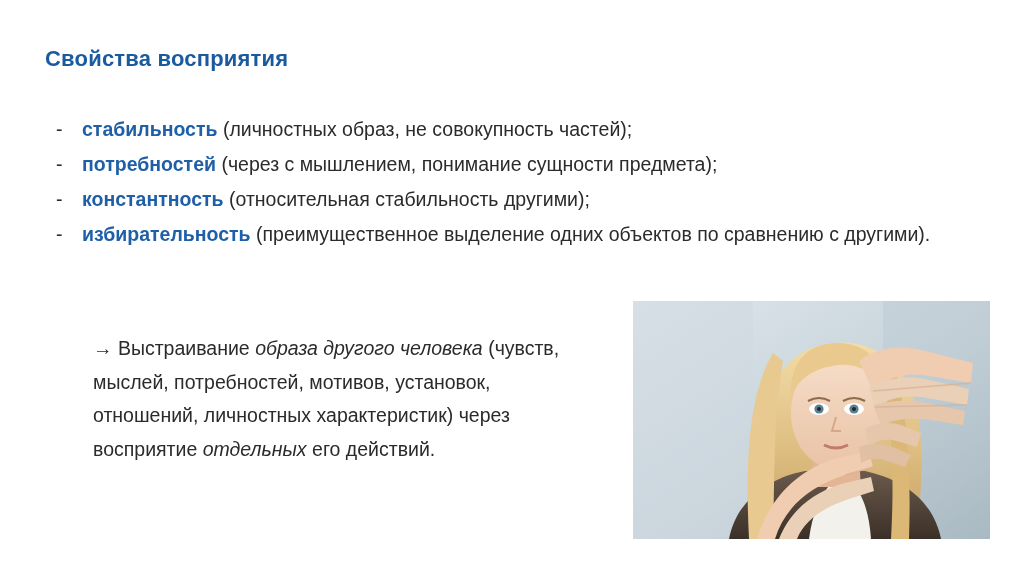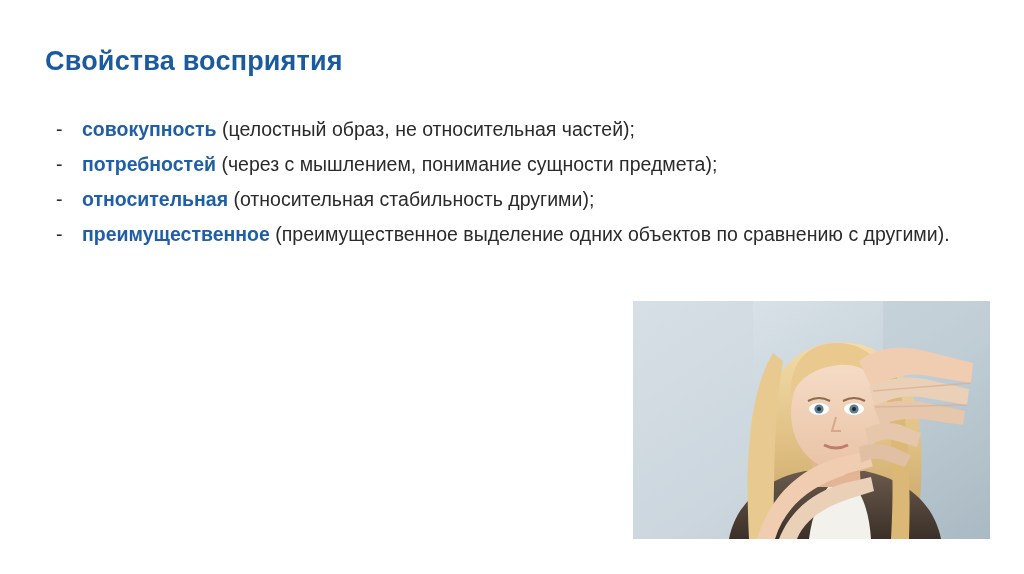--- a/index.html
+++ b/index.html
@@ -17,21 +17,21 @@
   .slide {
     position: relative;
     width: 1024px;
     height: 574px;
     background: #ffffff;
   }
   .slide-title {
     position: absolute;
     left: 45px;
     top: 46px;
-    font-size: 27px;
+    font-size: 22px;
     font-weight: bold;
     color: #1a5a9e;
     letter-spacing: 0.2px;
     white-space: nowrap;
   }
   .bullets {
     position: absolute;
     left: 56px;
     top: 113px;
     width: 900px;
@@ -91,40 +91,41 @@
 <body>
 
 <div class="slide">
 
   <div class="slide-title">Свойства восприятия</div>
 
   <div class="bullets">
 
     <div class="bullet">
       <span class="dash">-</span>
-      <span class="btext"><span class="term">совокупность</span><span class="rest"> (целостный образ, не относительная частей);</span></span>
+      <span class="btext"><span class="term">стабильность</span><span class="rest"> (личностных образ, не совокупность частей);</span></span>
     </div>
 
     <div class="bullet">
       <span class="dash">-</span>
       <span class="btext"><span class="term">потребностей</span><span class="rest"> (через с мышлением, понимание сущности предмета);</span></span>
     </div>
 
     <div class="bullet">
       <span class="dash">-</span>
-      <span class="btext"><span class="term">относительная</span><span class="rest"> (относительная стабильность другими);</span></span>
+      <span class="btext"><span class="term">константность</span><span class="rest"> (относительная стабильность другими);</span></span>
     </div>
 
     <div class="bullet">
       <span class="dash">-</span>
-      <span class="btext"><span class="term">преимущественное</span><span class="rest"> (преимущественное выделение одних объектов по сравнению с другими).</span></span>
+      <span class="btext"><span class="term">избирательность</span><span class="rest"> (преимущественное выделение одних объектов по сравнению с другими).</span></span>
     </div>
 
   </div>
 
+  <div class="arrow-block"><span>→</span><span> Выстраивание </span><span class="ital">образа другого человека</span><span> (чувств, мыслей, потребностей, мотивов, установок, отношений, личностных характеристик) через восприятие   </span><span class="ital">отдельных</span><span> его действий.</span></div>
 
   <div class="photo">
     <svg class="photo-svg" viewBox="0 0 357 238" preserveAspectRatio="xMidYMid slice">
       <defs>
         <linearGradient id="bgg" x1="0" y1="0" x2="1" y2="1">
           <stop offset="0%" stop-color="#dfe7ec"></stop>
           <stop offset="55%" stop-color="#c6d2da"></stop>
           <stop offset="100%" stop-color="#9fb0bb"></stop>
         </linearGradient>
         <linearGradient id="hairg" x1="0" y1="0" x2="0" y2="1">

